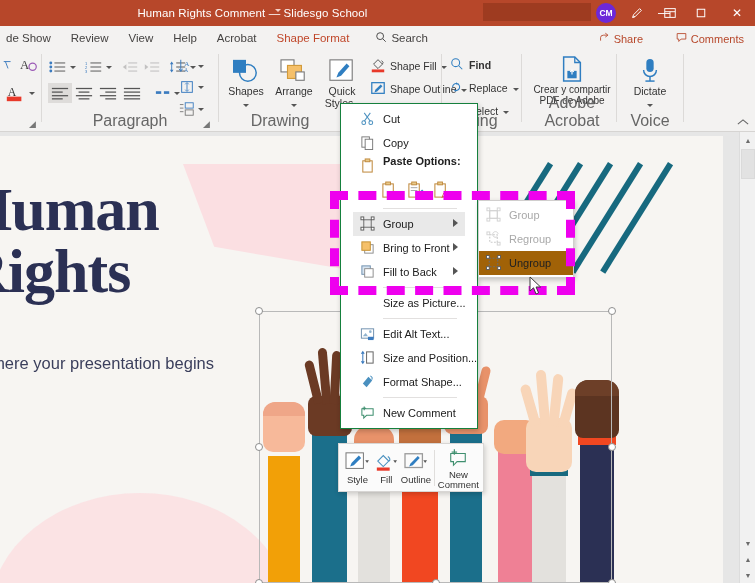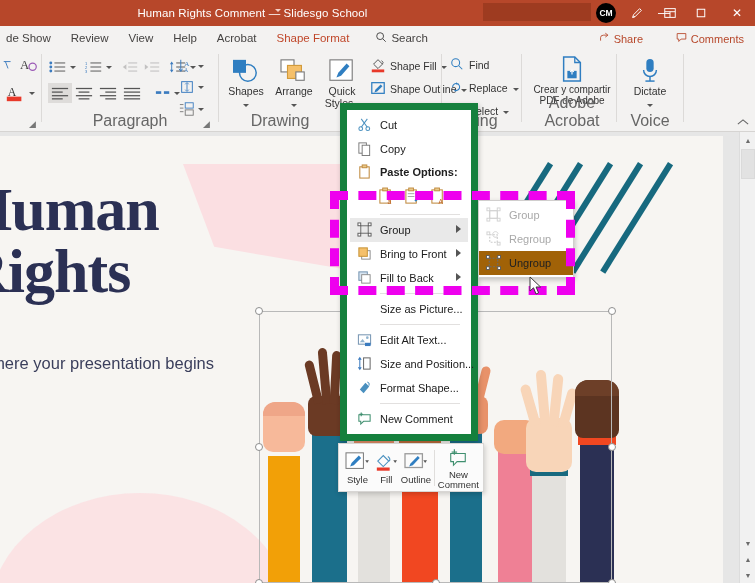--- a/index.html
+++ b/index.html
@@ -27,21 +27,21 @@
     position: absolute; left: 275px; top: 9px;
     width: 0; height: 0; border-left: 3px solid transparent;
     border-right: 3px solid transparent; border-top: 3.5px solid #f4cfc6;
   }
   .redact-box {
     position: absolute; left: 483px; top: 3px; width: 108px; height: 18px;
     background: #9e3b20;
   }
   .avatar {
     position: absolute; left: 596px; top: 3px; width: 20px; height: 20px;
-    border-radius: 50%; background: #000000; color: #fff;
+    border-radius: 50%; background: #6d28d9; color: #fff;
     font-size: 8.5px; line-height: 20px; text-align: center; font-weight: bold;
   }
   .tb-icon {
     position: absolute; top: 0; height: 26px; width: 30px;
     display: flex; align-items: center; justify-content: center;
     color: #ffffff;
   }
   .tb-icon svg { display: block; }
   .win-btn {
     position: absolute; top: 0; height: 26px; width: 38px;
@@ -179,38 +179,38 @@
     color: #6b6b6b; font-size: 7px;
   }
   .vs-thumb {
     position: absolute; left: 1px; top: 17px; width: 14px; height: 30px;
     background: #e2e2e2; border: 1px solid #dadada;
   }
 
   
   .ctxmenu {
     position: absolute; left: 340px; top: 103px; width: 138px;
-    background: #ffffff; border: 7px solid #15803d;
+    background: #ffffff; border: 1px solid #15803d;
     box-shadow: 1px 2px 5px rgba(0,0,0,.22);
-    padding: 3px 3px; font-size: 11px; color: #202020;
+    padding: 3px 12px; font-size: 11px; color: #202020;
   }
   .ctxitem {
     position: relative; height: 24px; display: flex; align-items: center;
     padding-left: 30px; padding-right: 8px; white-space: nowrap;
   }
   .ctxitem.hl { background: #e9e9e9; }
   .ctxitem .ci { position: absolute; left: 7px; top: 4px; width: 16px; height: 16px; }
   .ctxitem .sub {
     position: absolute; right: 7px; top: 7px;
     width: 0; height: 0; border-top: 4px solid transparent;
     border-bottom: 4px solid transparent; border-left: 5px solid #555;
   }
   .ctxsep { height: 1px; background: #e2e0df; margin: 3px 8px 3px 30px; }
   .paste-head {
-    height: 22px; display: flex; align-items: center; padding-left: 30px;
+    height: 22px; display: flex; padding-left: 30px;
     font-weight: bold; font-size: 11px; position: relative;
   }
   .paste-icons {
     height: 28px; display: flex; align-items: center; gap: 8px; padding-left: 28px;
   }
   .pasteico { width: 18px; height: 20px; }
 
   
   .submenu {
     position: absolute; left: 478px; top: 200px; width: 96px;
@@ -534,21 +534,21 @@
             </svg>
         </span>
         <span>Shape Effects</span>
         <span><span class="caret-sm"></span></span>
       </div>
       <div class="rgroup-label" style="left:-22px;width:160px;">Drawing</div>
     </div>
     <div class="rgroup-sep" style="left:441px;"></div>
 
     <div class="rgroup" style="left:444px; width:78px;">
-      <div class="edit-item" style="left:6px; top:7px;">
+      <div class="edit-item" style="left:6px; top:7px;font-weight:bold;">
         <span>
           <svg width="14" height="14" viewBox="0 0 16 16">
               <circle cx="6.5" cy="6.5" r="4.5" fill="none" stroke="#2f7ec1" stroke-width="1.2"></circle>
               <line x1="10" y1="10" x2="14" y2="14" stroke="#2f7ec1" stroke-width="1.2"></line>
             </svg>
         </span>
         <span>Find</span>
       </div>
       <div class="edit-item" style="left:6px; top:30px;">
         <span>

